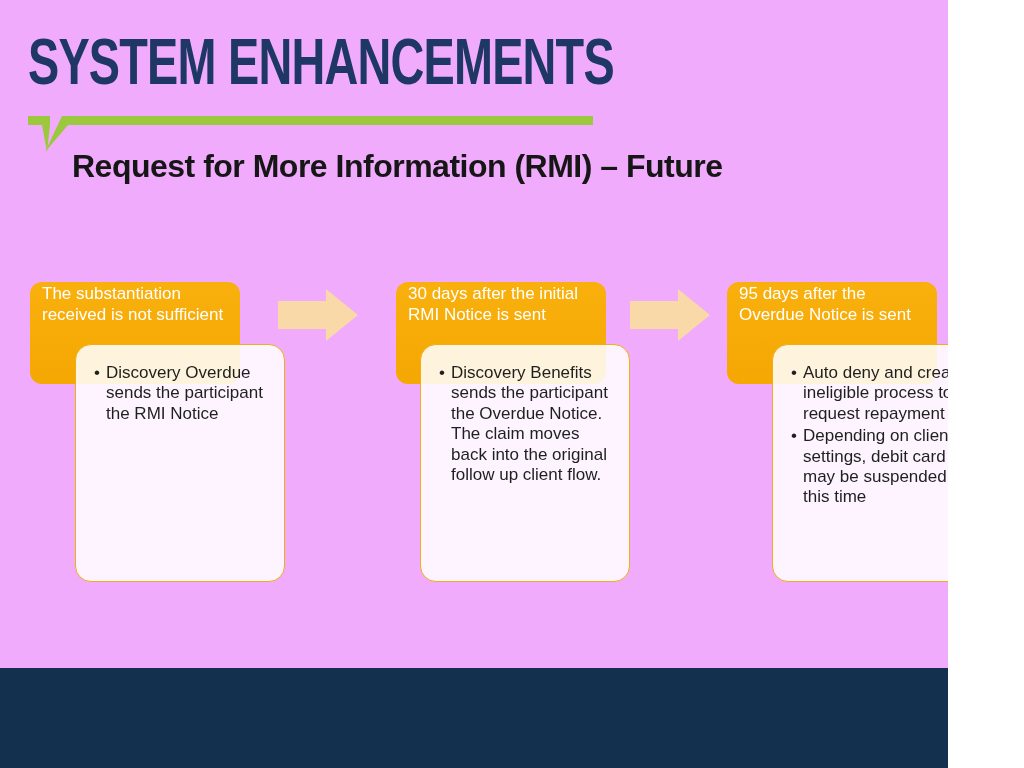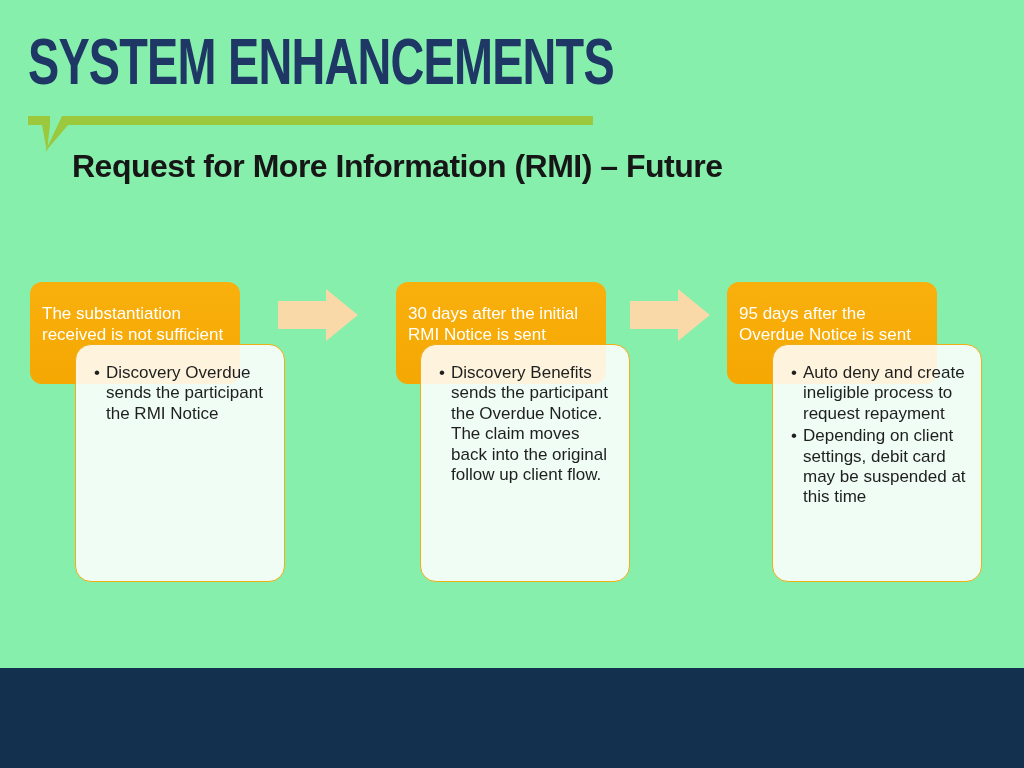--- a/index.html
+++ b/index.html
@@ -1,36 +1,36 @@
 <!DOCTYPE html>
 <html><head>
 <meta charset="utf-8">
 <style>
   html,body{margin:0;padding:0;background:#fff;}
   .slide{
-    position:relative;width:1024px;height:768px;overflow:hidden;
-    background:#86efac;font-family:"Liberation Sans",sans-serif;
+    position:relative;width:948px;height:768px;overflow:hidden;
+    background:#f0abfc;font-family:"Liberation Sans",sans-serif;
   }
   
   .logo-title{
     position:absolute;left:28px;top:30px;
     font-size:60px;font-weight:700;line-height:1;color:#1E3765;
     letter-spacing:-1px;white-space:nowrap;
     transform:scale(0.78,1.08);transform-origin:0 0;
   }
   .title-swoosh{position:absolute;left:25px;top:112px;}
   .subtitle{
     position:absolute;left:72px;top:148px;
     font-size:32px;color:#161616;letter-spacing:-0.5px;white-space:nowrap;font-weight:bold;
   }
   
   .step-header{
     position:absolute;top:282px;width:210px;height:102px;box-sizing:border-box;
     background:linear-gradient(180deg,#F9B00D 0%,#F5A702 100%);
-    border-radius:12px;padding:22px 12px 0 12px;
+    border-radius:12px;padding:2px 12px 0 12px;
     color:#ffffff;font-size:17px;line-height:1.22;z-index:1;
   }
   .step-card{
     position:absolute;top:344px;width:210px;height:238px;box-sizing:border-box;
     background:rgba(255,255,255,0.87);
     border:1.5px solid #EFAE14;border-radius:16px;
     padding:18px 12px 0 18px;z-index:2;
     color:#1f1f1f;font-size:17px;line-height:1.2;
   }
   .h1{left:30px;} .h2{left:396px;} .h3{left:727px;}

